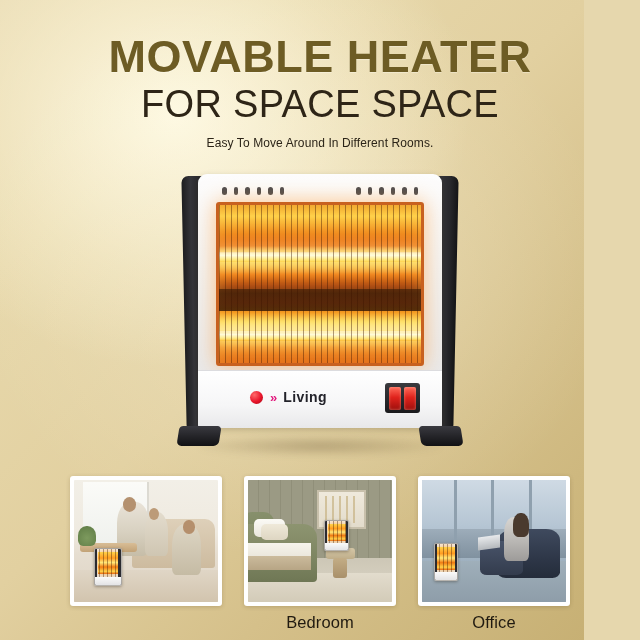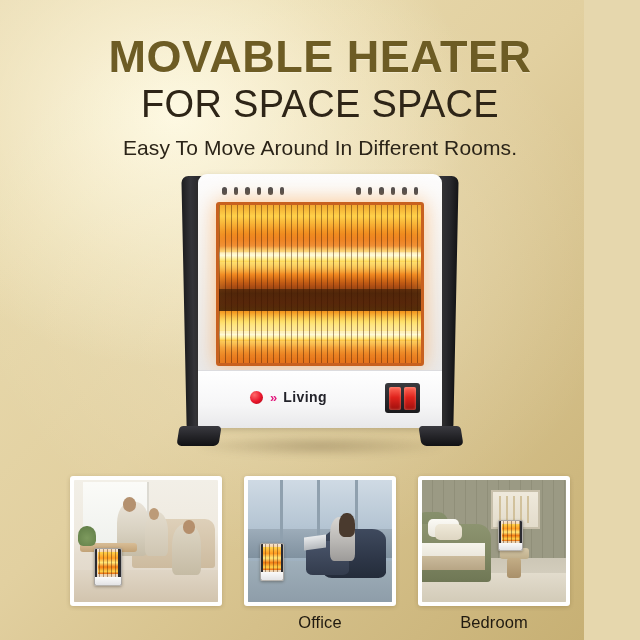--- a/index.html
+++ b/index.html
@@ -56,21 +56,21 @@
   .title-2 {
     font-size: 38px;
     font-weight: 500;
     letter-spacing: 0.3px;
     color: #2e2517;
     line-height: 1.12;
     margin-top: 3px;
     white-space: nowrap;
   }
   .subtitle {
-    font-size: 21px;
+    font-size: 12px;
     font-weight: 500;
     letter-spacing: 0.1px;
     color: #2b2418;
     margin-top: 11px;
     white-space: nowrap;
   }
 
   
   .heater-stage {
     position: absolute;
@@ -511,46 +511,20 @@
             <div class="mini-rail l"></div>
             <div class="mini-rail r"></div>
             <div class="mini-base"></div>
           </div>
         </div>
       </div>
     </div>
 
     <div class="thumb">
       <div class="thumb-frame">
-        <div class="thumb-img sc-office">
-          <div class="glass"></div>
-          <div class="city"></div>
-          <div class="mullion m1"></div>
-          <div class="mullion m2"></div>
-          <div class="mullion m3"></div>
-          <div class="floor"></div>
-          <div class="beanbag"></div>
-          <div class="beanbag2"></div>
-          <div class="woman"></div>
-          <div class="hair"></div>
-          <div class="laptop"></div>
-          <div class="mini-heater mh-office">
-            <div class="mini-glow"></div>
-            <div class="mini-bars"></div>
-            <div class="mini-rail l"></div>
-            <div class="mini-rail r"></div>
-            <div class="mini-base"></div>
-          </div>
-        </div>
-      </div>
-      <div class="thumb-label">Office</div>
-    </div>
-
-    <div class="thumb">
-      <div class="thumb-frame">
         <div class="thumb-img sc-bed">
           <div class="wall"></div>
           <div class="art">
             <div class="art-lines"></div>
           </div>
           <div class="floor"></div>
           <div class="headboard"></div>
           <div class="bed"></div>
           <div class="duvet"></div>
           <div class="blanket"></div>
@@ -563,14 +537,40 @@
             <div class="mini-bars"></div>
             <div class="mini-rail l"></div>
             <div class="mini-rail r"></div>
             <div class="mini-base"></div>
           </div>
         </div>
       </div>
       <div class="thumb-label">Bedroom</div>
     </div>
 
+    <div class="thumb">
+      <div class="thumb-frame">
+        <div class="thumb-img sc-office">
+          <div class="glass"></div>
+          <div class="city"></div>
+          <div class="mullion m1"></div>
+          <div class="mullion m2"></div>
+          <div class="mullion m3"></div>
+          <div class="floor"></div>
+          <div class="beanbag"></div>
+          <div class="beanbag2"></div>
+          <div class="woman"></div>
+          <div class="hair"></div>
+          <div class="laptop"></div>
+          <div class="mini-heater mh-office">
+            <div class="mini-glow"></div>
+            <div class="mini-bars"></div>
+            <div class="mini-rail l"></div>
+            <div class="mini-rail r"></div>
+            <div class="mini-base"></div>
+          </div>
+        </div>
+      </div>
+      <div class="thumb-label">Office</div>
+    </div>
+
   </div>
 </div>
 
 </body></html>

